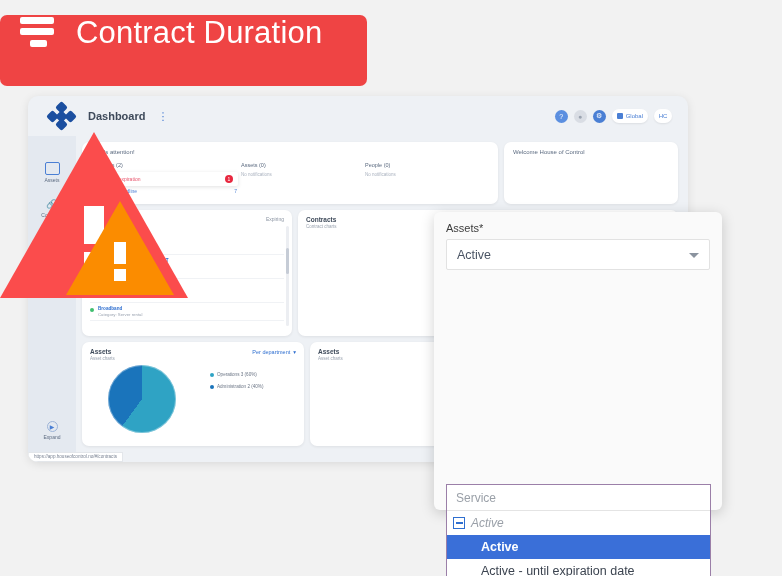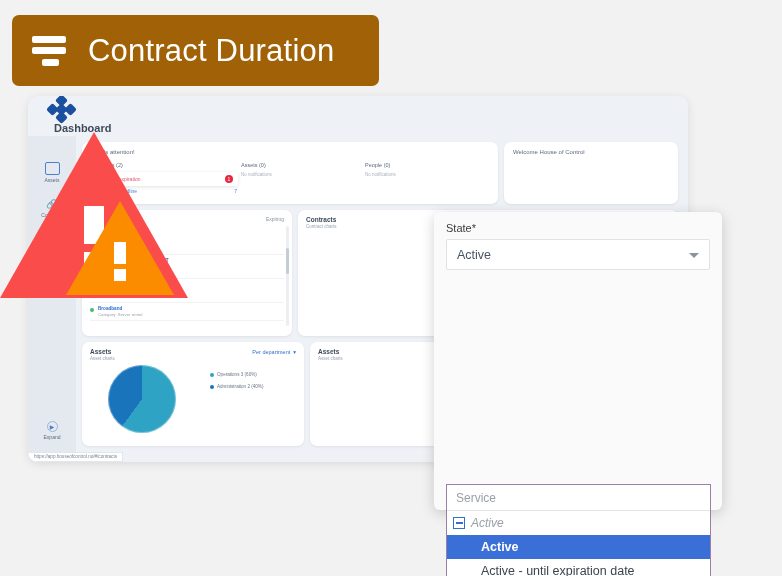--- a/index.html
+++ b/index.html
@@ -7,25 +7,25 @@
     margin: 0; padding: 0;
     width: 782px; height: 576px;
     background: #f2f2f2;
     font-family: "Liberation Sans", sans-serif;
     overflow: hidden;
   }
   #root { position: relative; width: 782px; height: 576px; }
 
   
   .banner {
-    position: absolute; left: 12px; top: 15px;
+    position: absolute; left: 0; top: 15px;
     width: 367px; height: 71px;
-    background: #a16207;
+    background: #ef4444;
     border-radius: 7px;
-    display: flex; align-items: center;
+    display: flex; align-items: flex-start;
     padding-left: 20px;
     z-index: 40;
   }
   .banner-icon { width: 38px; height: 34px; position: relative; flex: 0 0 auto; }
   .banner-icon i {
     position: absolute; background: #fff; border-radius: 2px; display:block;
   }
   .banner-icon i.b1 { left: 0; top: 2px;  width: 34px; height: 7px; }
   .banner-icon i.b2 { left: 0; top: 13px; width: 34px; height: 7px; }
   .banner-icon i.b3 { left: 10px; top: 25px; width: 17px; height: 7px; }
@@ -43,23 +43,22 @@
     width: 660px; height: 366px;
     background: #eef1f5;
     border-radius: 10px;
     box-shadow: 0 2px 10px rgba(0,0,0,.10);
     overflow: hidden;
     z-index: 10;
   }
   .app-topbar {
     position: relative;
     height: 40px;
-    display: flex; 
+    display: flex; align-items: center;
     padding: 0 12px;
-    flex-direction: column;
   }
   .hoc-logo { width: 26px; height: 26px; position: relative; margin-left: 8px; flex:0 0 auto;}
   .hoc-logo span {
     position:absolute; background:#1b4fa0; border-radius:2px; display:block;
   }
   .hoc-logo .d1 { left:9px; top:0px;  width:9px; height:9px; transform: rotate(45deg); }
   .hoc-logo .d2 { left:0px; top:9px;  width:9px; height:9px; transform: rotate(45deg); }
   .hoc-logo .d3 { left:18px; top:9px; width:9px; height:9px; transform: rotate(45deg); }
   .hoc-logo .d4 { left:9px; top:17px; width:9px; height:9px; transform: rotate(45deg); }
   .hoc-logo .dc { left:9px; top:9px;  width:9px; height:9px; transform: rotate(45deg); background:#1b4fa0;}
@@ -445,21 +444,21 @@
   </div>
   <div class="tri" style="left:64px; top:198px;">
     <svg width="112" height="100" viewBox="0 0 112 100">
       <polygon points="56,3 110,97 2,97" fill="#fb8c00"></polygon>
       <rect x="50" y="44" width="12" height="22" fill="#ffffff"></rect>
       <rect x="50" y="71" width="12" height="12" fill="#ffffff"></rect>
     </svg>
   </div>
 
   <div class="dd-panel">
-    <div class="dd-label">State*</div>
+    <div class="dd-label">Assets*</div>
     <div class="dd-select">
       <span>Active</span>
       <span class="caret"></span>
     </div>
 
     <div class="dd-list">
       <div class="dd-search">
         <span>Service</span>
       </div>
       <div class="dd-items">

